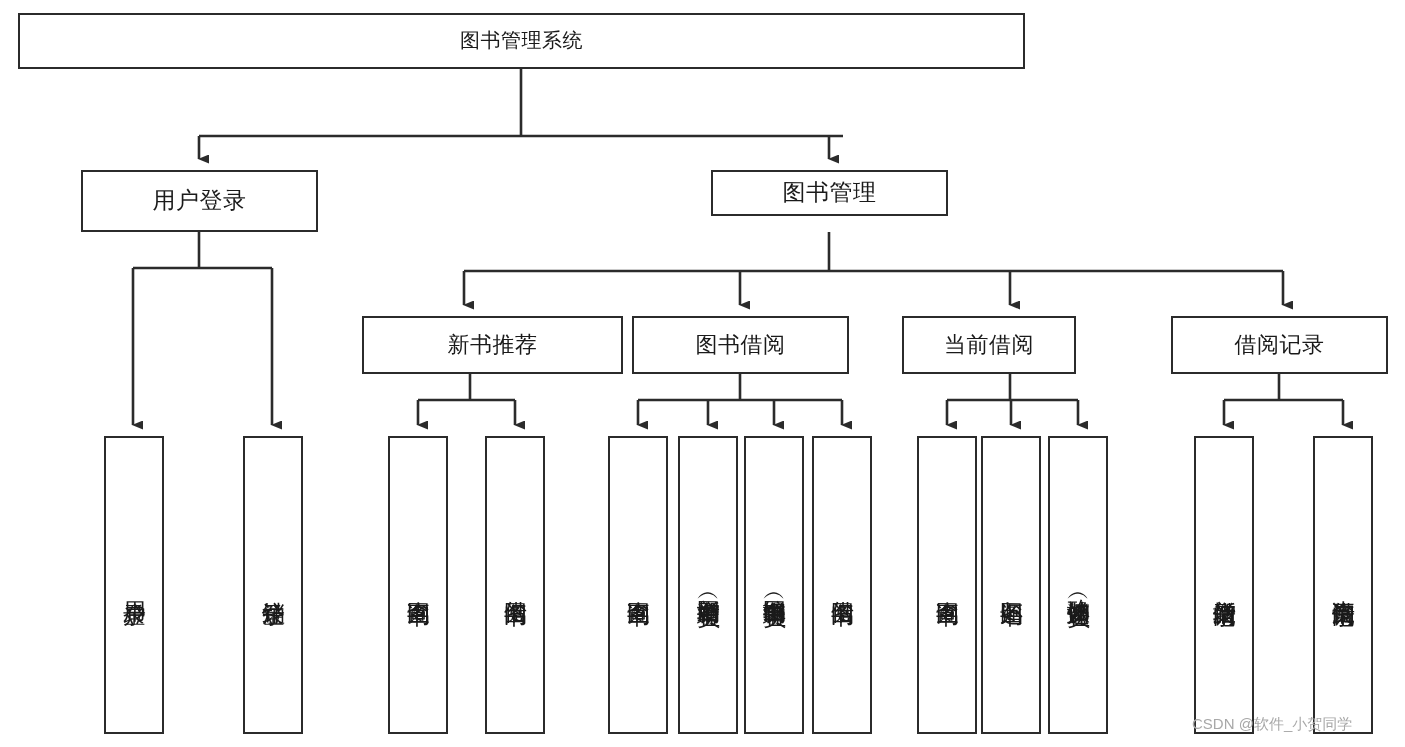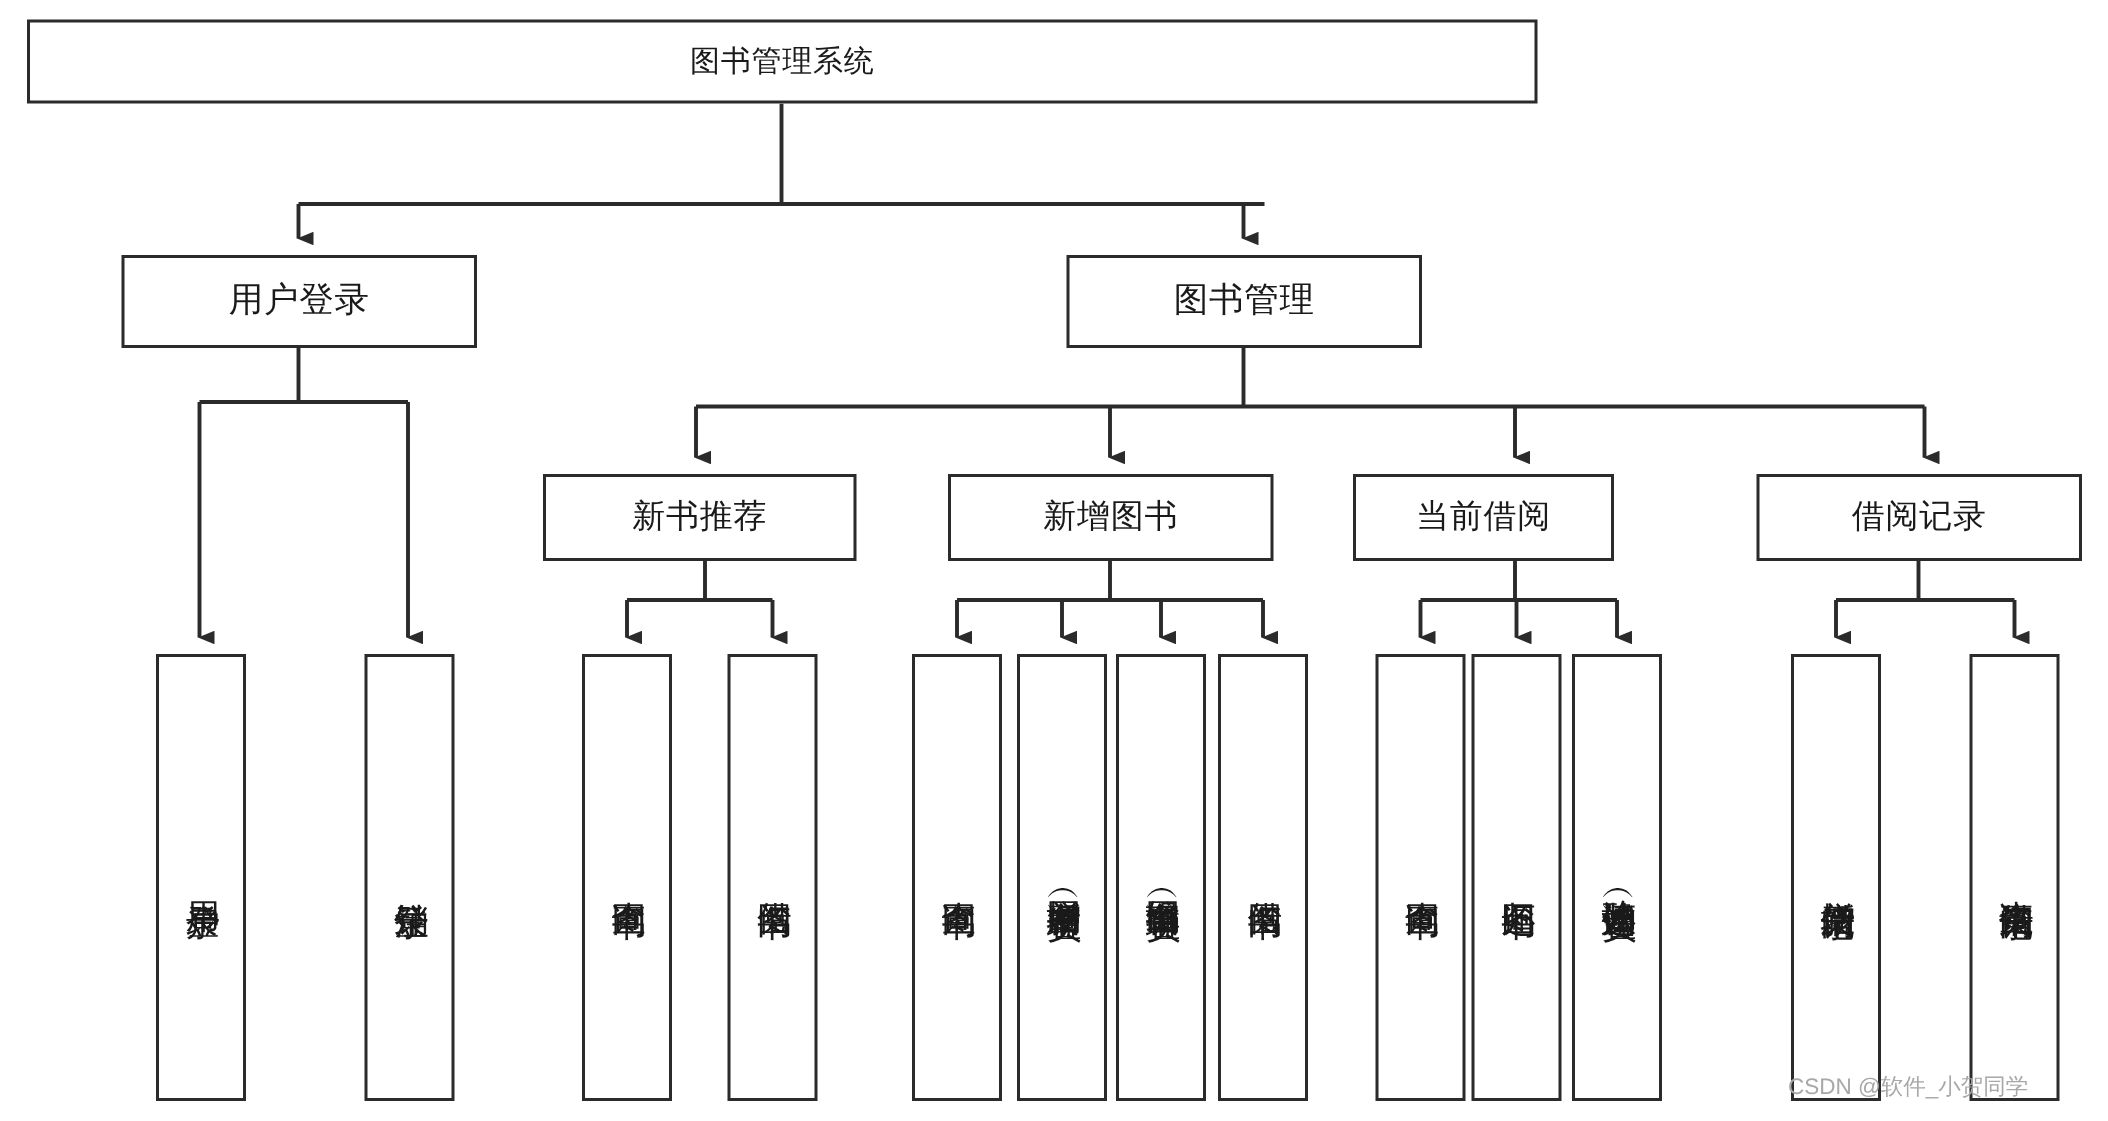--- a/index.html
+++ b/index.html
@@ -119,29 +119,29 @@
     </g>
   </svg>
 
   <div class="node level-0" style="left:18px; top:13px; width:1007px; height:56px;">
     <span class="node-label">图书管理系统</span>
   </div>
 
   <div class="node level-1" style="left:81px; top:170px; width:237px; height:62px;">
     <span class="node-label">用户登录</span>
   </div>
-  <div class="node level-1" style="left:711px; top:170px; width:237px; height:62px;">
+  <div class="node level-1" style="left:711px; top:170px; width:237px; height:46px;">
     <span class="node-label">图书管理</span>
   </div>
 
-  <div class="node level-2" style="left:362px; top:316px; width:209px; height:58px;">
+  <div class="node level-2" style="left:362px; top:316px; width:261px; height:58px;">
     <span class="node-label">新书推荐</span>
   </div>
   <div class="node level-2" style="left:632px; top:316px; width:217px; height:58px;">
-    <span class="node-label">新增图书</span>
+    <span class="node-label">图书借阅</span>
   </div>
   <div class="node level-2" style="left:902px; top:316px; width:174px; height:58px;">
     <span class="node-label">当前借阅</span>
   </div>
   <div class="node level-2" style="left:1171px; top:316px; width:217px; height:58px;">
     <span class="node-label">借阅记录</span>
   </div>
 
   <div class="node leaf" style="left:104px; top:436px; width:60px; height:298px;">
     <span class="node-label">用户登录</span>

